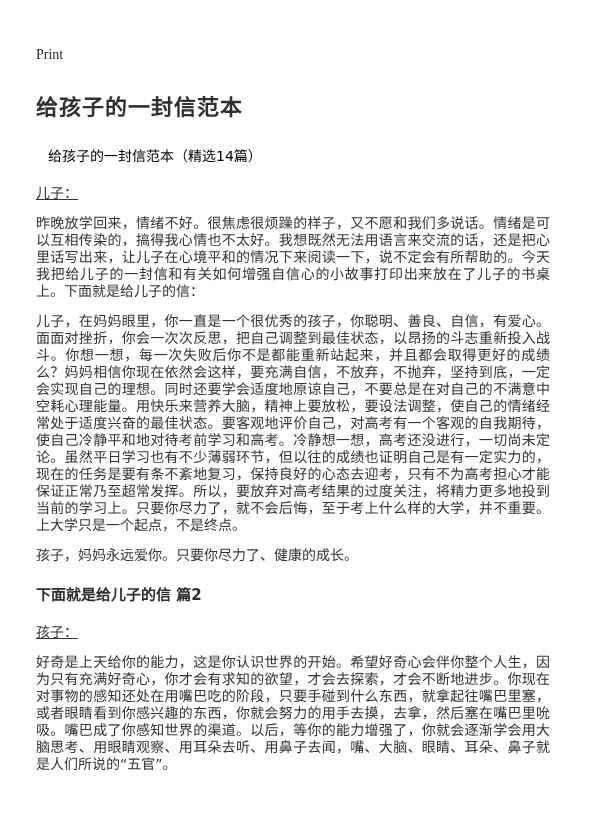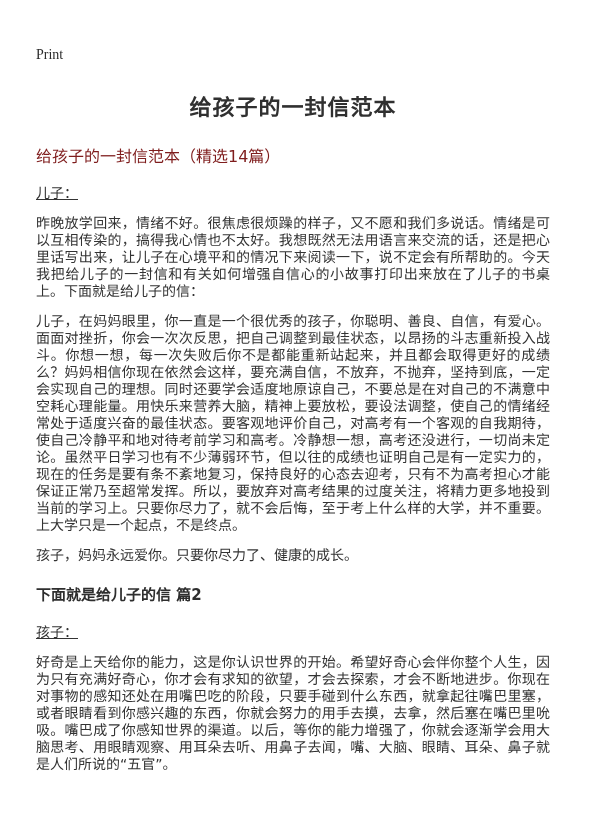--- a/index.html
+++ b/index.html
@@ -23,32 +23,31 @@
   }
   .print-label {
     font-family: "Liberation Serif", serif;
     font-size: 14px;
     color: #2b2b2b;
     text-decoration: none;
     cursor: pointer;
     display: inline-block;
   }
   .doc-title {
-    text-align: center;
     font-size: 22px;
     font-weight: bold;
     color: #303030;
     margin: 26px 0 0 0;
     letter-spacing: 1px;
   }
   .doc-subtitle {
-    font-size: 16px;
+    font-size: 14px;
     font-weight: normal;
-    color: #7f1d1d;
-    margin: 27px 0 0 0;
+    color: #000000;
+    margin: 27px 0 0 12px;
     line-height: 17px;
   }
   .section-heading {
     font-size: 15px;
     font-weight: bold;
     color: #2e2e2e;
     margin: 22px 0 0 0;
     line-height: 18px;
   }
   .salutation {

